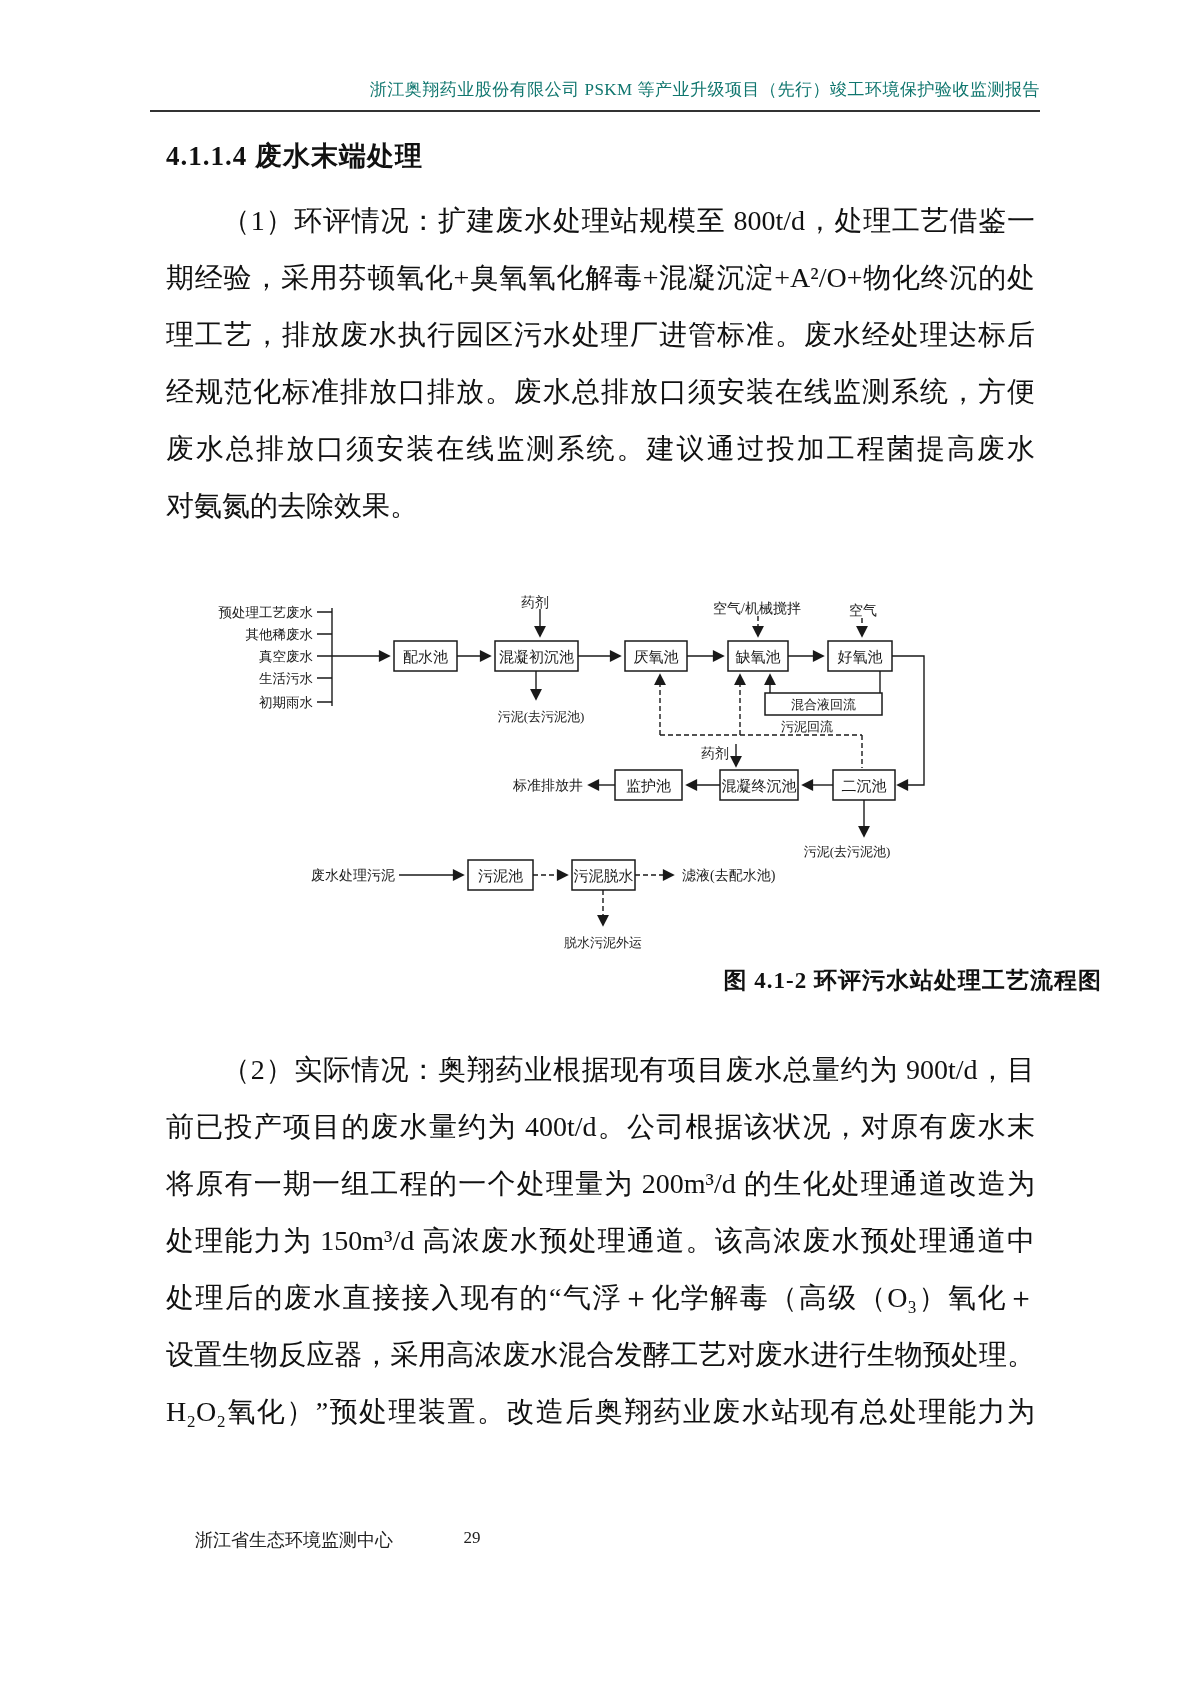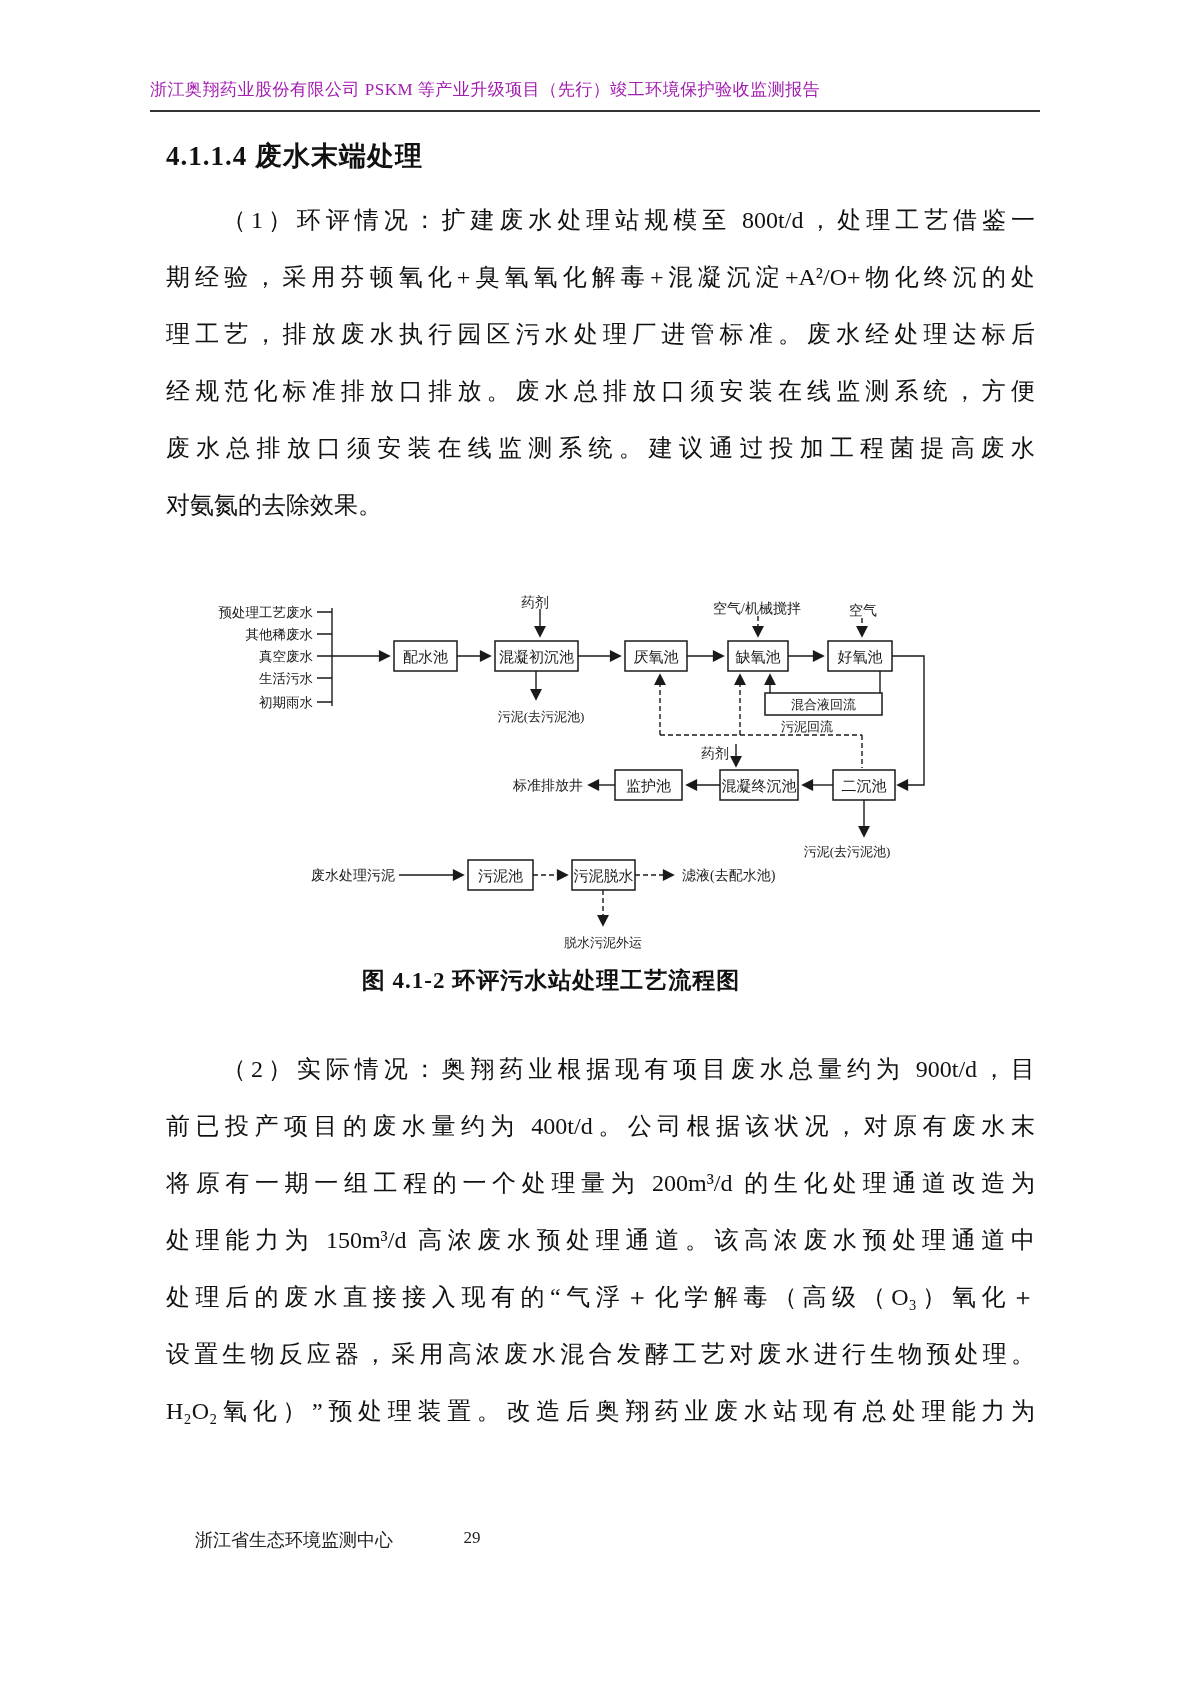--- a/index.html
+++ b/index.html
@@ -8,46 +8,46 @@
     width:1190px;height:1683px;
     margin:0 auto;
     background:#ffffff;
     font-family:"Liberation Serif","DejaVu Serif",serif;
     color:#111;
     overflow:hidden;
   }
   
   .hdr{
     position:absolute;left:150px;top:78px;width:890px;
-    font-size:17px;text-align:left;letter-spacing:.5px;color:#a21caf;
+    font-size:17px;text-align:right;letter-spacing:.5px;color:#0f766e;
   }
   .hdr-rule{
     position:absolute;left:150px;top:110px;width:890px;height:2px;background:#333;
   }
   
   .sec-title{
     position:absolute;left:166px;top:138px;
     font-size:27px;font-weight:bold;letter-spacing:1px;
   }
   
-  .para{position:absolute;left:166px;width:869px;font-size:24px;line-height:57px;}
+  .para{position:absolute;left:166px;width:869px;font-size:28px;line-height:57px;}
   .p1{top:192px;}
   .p2{top:1041px;}
   .line{
     text-align:justify;text-align-last:justify;
     -moz-text-align-last:justify;
     text-justify:inter-character;
     white-space:nowrap;
   }
   .line.first{text-indent:56px;}
   .line.last{text-align-last:left;white-space:normal;}
   
   .fig-caption{
     position:absolute;left:0;top:965px;width:1102px;
-    text-align:center;font-size:23px;font-weight:bold;letter-spacing:1px;
+    text-align:right;font-size:23px;font-weight:bold;letter-spacing:1px;
   }
   
   .footer-left{
     position:absolute;left:195px;top:1528px;font-size:18px;color:#222;
   }
   .page-no{
     position:absolute;left:0;top:1528px;width:944px;text-align:center;font-size:17px;color:#222;
   }
   
   .diagram{position:absolute;left:195px;top:545px;width:760px;height:410px;}

